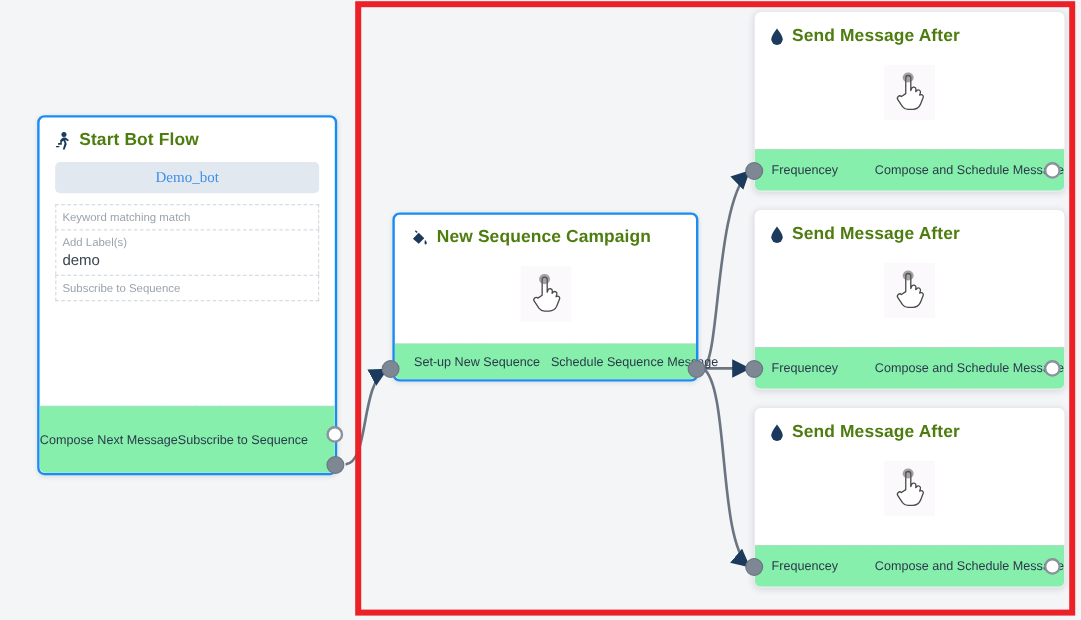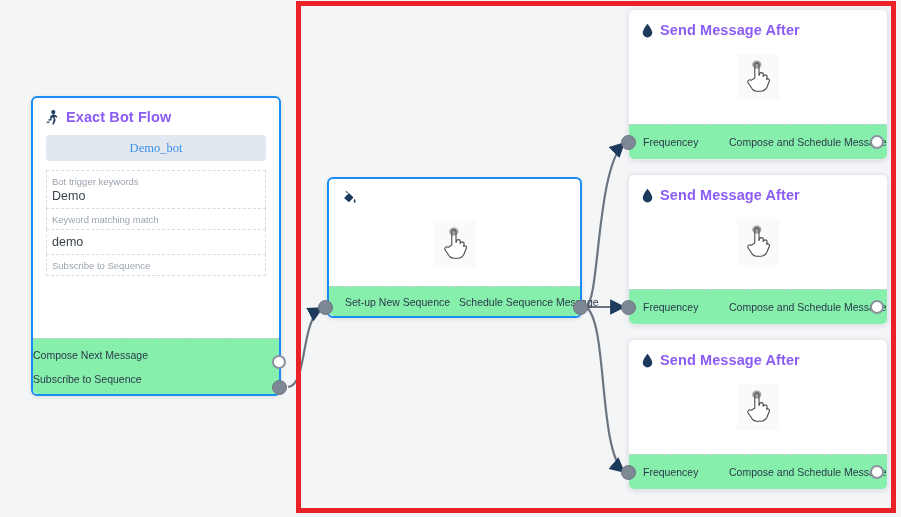--- a/index.html
+++ b/index.html
@@ -51,21 +51,21 @@
     box-shadow: 0 1px 5px rgba(30,40,60,.13);
   }
 
   .node-title {
     display: flex;
     align-items: center;
     gap: 7px;
     padding: 11px 0 4px 13px;
     font-size: 14.5px;
     font-weight: bold;
-    color: #8b5cf6;
+    color: #4d7c0f;
     letter-spacing: .1px;
   }
   .node-title .ico { flex: 0 0 auto; display: block; }
 
   
   .node-footer {
     position: absolute;
     left: 0; right: 0; bottom: 0;
     height: 42px;
     background: #86efac;
@@ -122,21 +122,21 @@
   .field-label {
     font-size: 9.5px;
     color: #9aa3ad;
     line-height: 13px;
   }
   .field-value {
     font-size: 12.5px;
     color: #3a444f;
     line-height: 17px;
   }
-  #start-node .node-footer { height: 56px; flex-direction: column; align-items: flex-start; justify-content: center; padding-right: 22px; }
+  #start-node .node-footer { height: 56px; flex-direction: row; align-items: center; justify-content: center; padding-right: 22px; }
   #start-node .node-footer .row { height: 24px; display: flex; align-items: center; }
 
   
   #seq-node {
     left: 327px; top: 177px;
     width: 255px; height: 141px;
   }
   .hand-slot {
     display: flex;
     align-items: center;
@@ -184,36 +184,33 @@
 
   <div id="start-node" class="node selected">
     <div class="node-title">
       <svg class="ico" width="13" height="15" viewBox="0 0 13 15">
         <circle cx="7.3" cy="2.1" r="2.1" fill="#1b3a5c"></circle>
         <path d="M6.6 4.6 L4.2 6.6 L4.2 9.2 L2.4 9.2 L2.4 10.6 L5.5 10.6 L5.5 8.1
                  L7.0 7.2 L7.8 9.6 L6.3 14.6 L7.9 14.6 L9.6 9.9 L8.3 6.5
                  L10.6 7.8 L11.4 6.6 L8.6 4.6 Z" fill="#1b3a5c"></path>
         <path d="M0.6 12.2 L3.5 12.2" stroke="#1b3a5c" stroke-width="1.2" fill="none"></path>
       </svg>
-      <span>Exact Bot Flow</span>
+      <span>Start Bot Flow</span>
     </div>
 
     <div class="bot-pill">
       <span>Demo_bot</span>
     </div>
 
     <div class="fields">
       <div class="field">
-        <div class="field-label">Bot trigger keywords</div>
-        <div class="field-value">Demo</div>
+        <div class="field-label">Keyword matching match</div>
       </div>
       <div class="field">
-        <div class="field-label">Keyword matching match</div>
-      </div>
-      <div class="field">
+        <div class="field-label">Add Label(s)</div>
         <div class="field-value">demo</div>
       </div>
       <div class="field">
         <div class="field-label">Subscribe to Sequence</div>
       </div>
     </div>
 
     <div class="node-footer">
       <div class="row">
         <span class="port-label">Compose Next Message</span>
@@ -226,20 +223,21 @@
   <div class="port hollow" style="left:272px; top:355px;"></div>
   <div class="port filled" style="left:272px; top:380px;"></div>
 
   <div id="seq-node" class="node selected">
     <div class="node-title">
       <svg class="ico" width="15" height="15" viewBox="0 0 16 16">
         <path d="M2.2 8.4 L7.4 3.2 L12.3 8.1 L7.4 13.0 Z" fill="#1b3a5c"></path>
         <path d="M6.0 3.0 L4.4 1.4" stroke="#1b3a5c" stroke-width="1.3" fill="none"></path>
         <path d="M13.0 9.4 C14.6 11.4 15.2 12.6 14.0 13.4 C12.9 14.1 12.0 13.0 13.0 9.4 Z" fill="#1b3a5c"></path>
       </svg>
+      <span>New Sequence Campaign</span>
     </div>
 
     <div class="hand-slot card-hand">
       <div class="handbox">
         <svg width="26" height="34" viewBox="0 0 26 34">
           <path d="M9.8 18.0 L9.8 5.0 a2.1 2.1 0 0 1 4.2 0 L14 15.5
                    l0.6 -1.6 a1.9 1.9 0 0 1 3.7 0.7 l-0.2 1.8
                    l1.0 -1.0 a1.8 1.8 0 0 1 2.9 1.9 l-0.6 2.0
                    l0.9 -0.4 a1.7 1.7 0 0 1 2.0 2.3 l-2.4 6.0
                    a7 7 0 0 1 -6.2 4.0 l-4.0 0 a6 6 0 0 1 -4.6 -2.4

